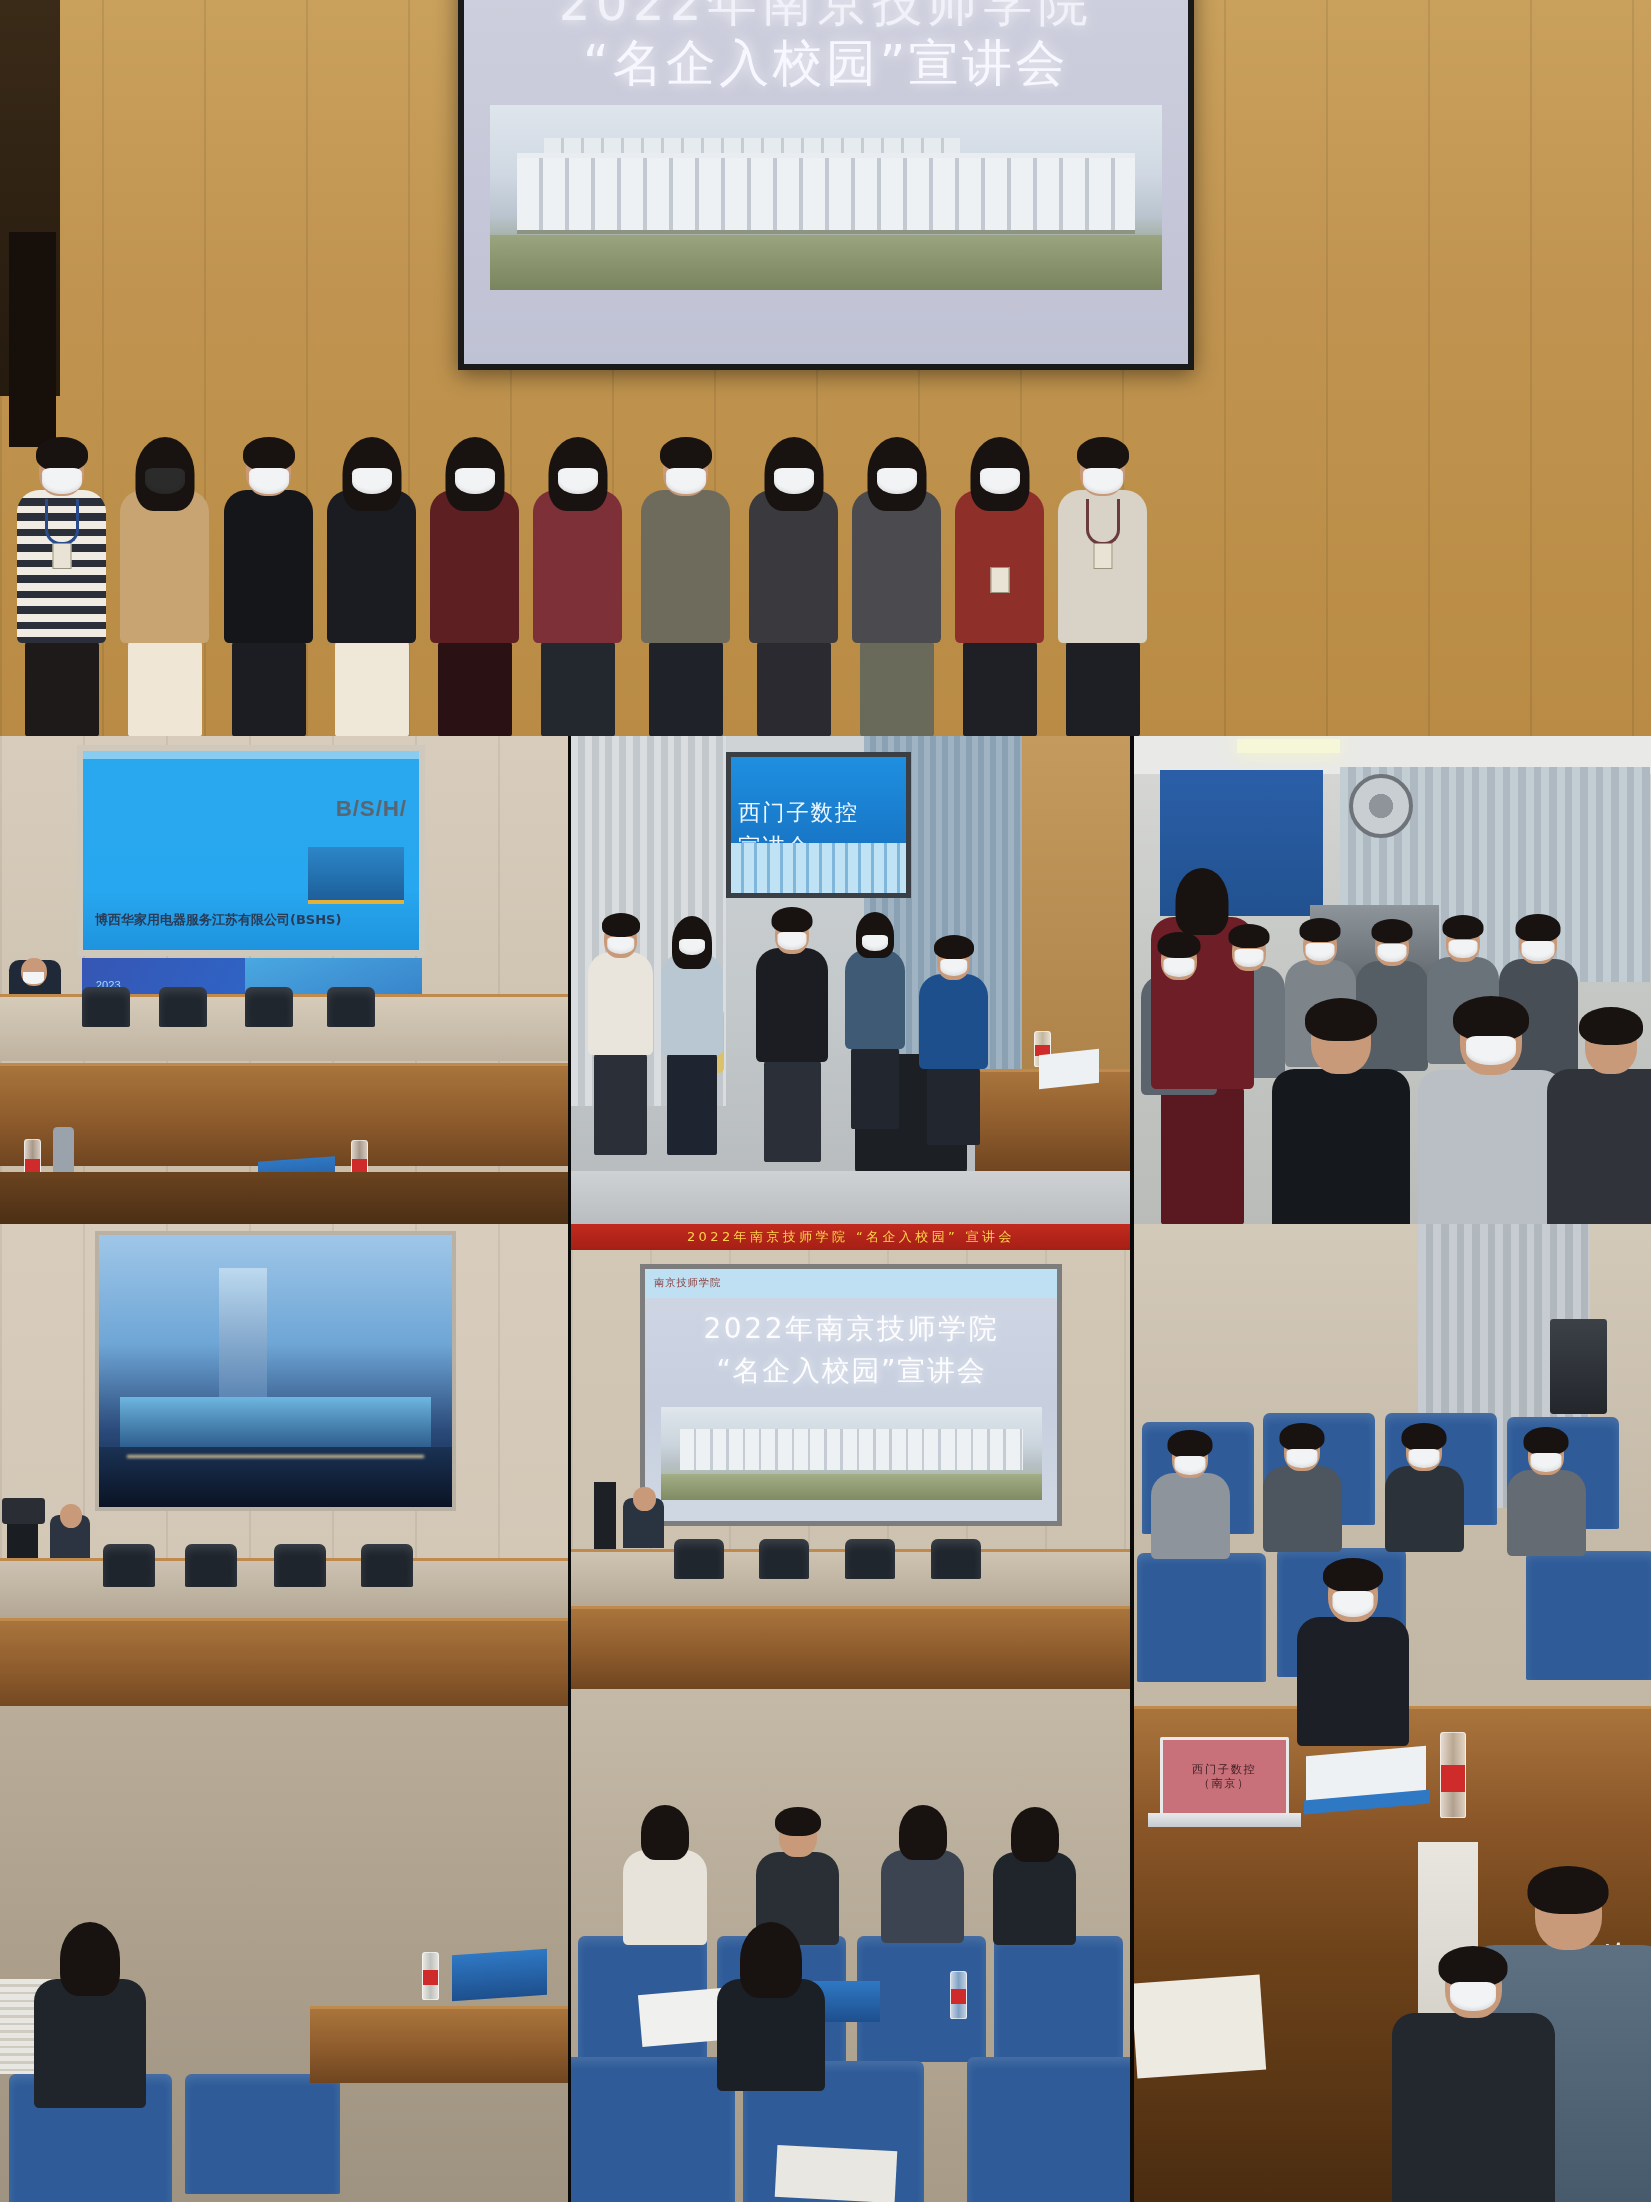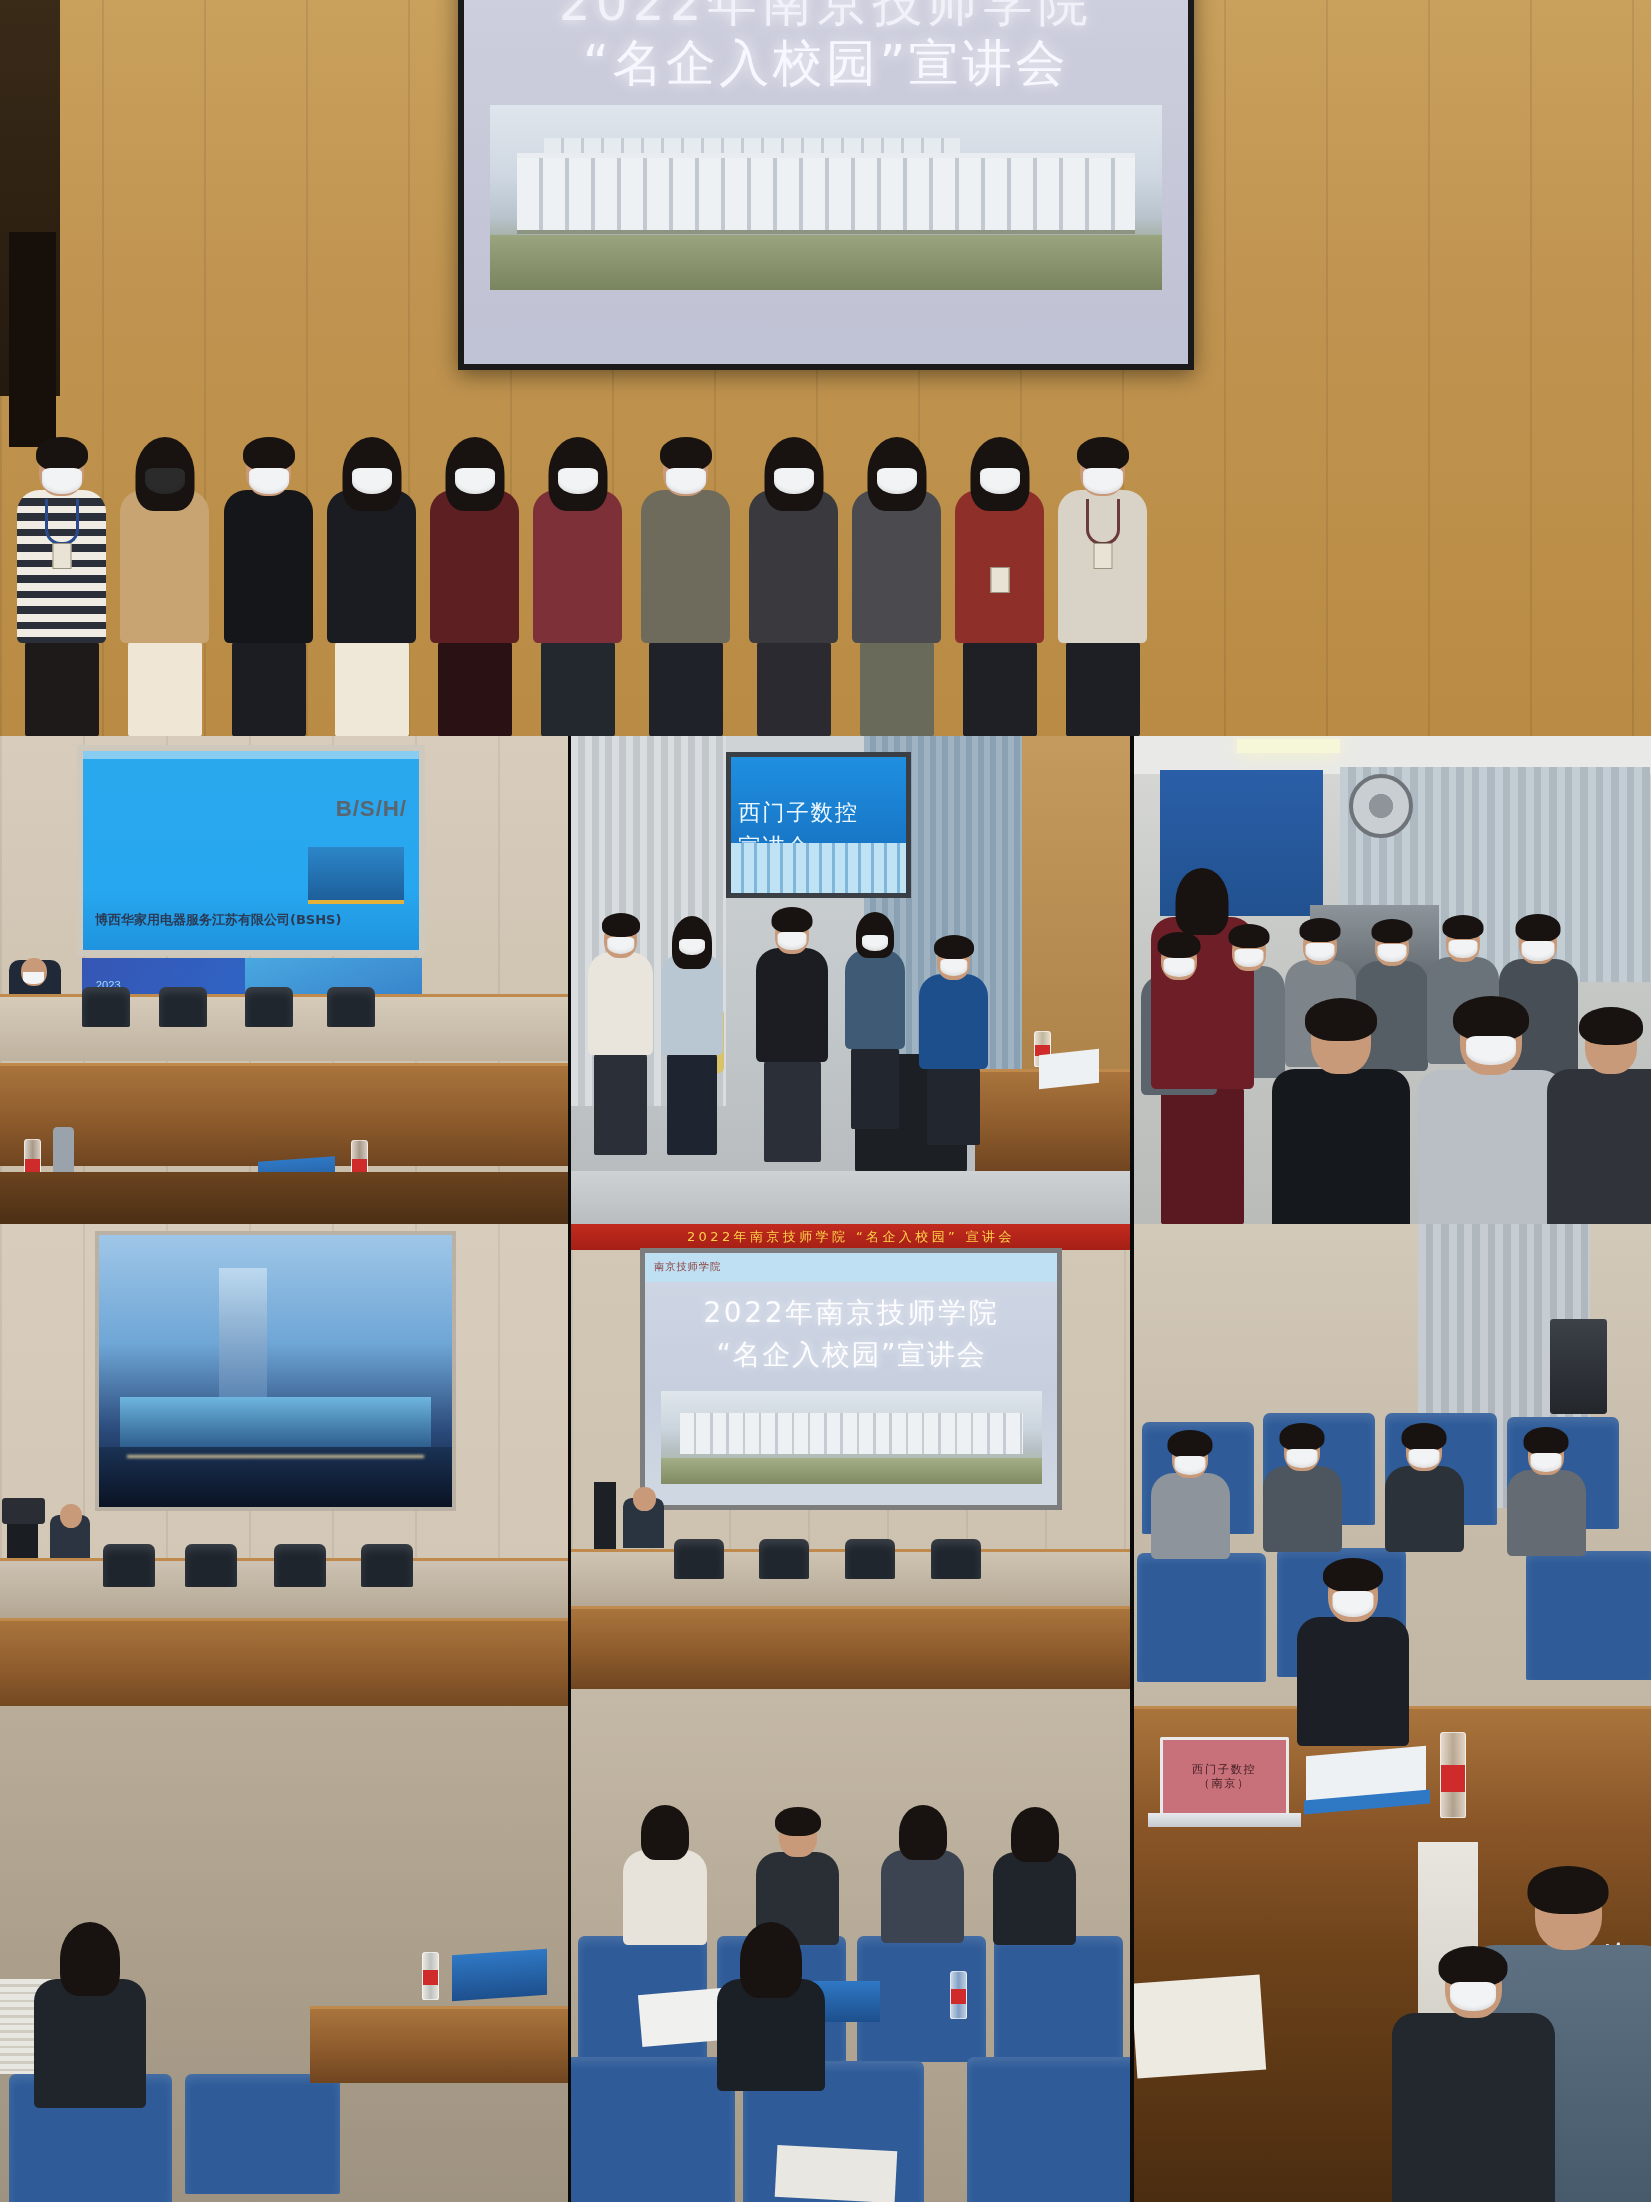--- a/index.html
+++ b/index.html
@@ -559,21 +559,21 @@
       <div class="bottle" style="right:129px;bottom:203px;height:48px">
           <i></i>
         </div>
     </div>
 
     <div class="photo" style="height:979px">
       <div class="wallpanel" style="background:repeating-linear-gradient(90deg,rgba(0,0,0,.05) 0 1.7px,rgba(0,0,0,0) 1.7px 79px),linear-gradient(180deg,#d3c8b6,#c2b6a2)"></div>
       <div class="banner-red" style="left:-17px;right:-17px;top:0;height:26px">
         <span class="cjk">2022年南京技师学院 “名企入校园” 宣讲会</span>
       </div>
-      <div style="position:absolute;left:69px;top:24px;width:422px;height:262px;background:linear-gradient(180deg,#cfd6e4 0%,#c7cfdf 55%,#cfd8e2 100%);border:5.2px solid #7d7d7d;overflow:hidden">
+      <div style="position:absolute;left:69px;top:40px;width:422px;height:262px;background:linear-gradient(180deg,#cfd6e4 0%,#c7cfdf 55%,#cfd8e2 100%);border:5.2px solid #7d7d7d;overflow:hidden">
         <div style="position:absolute;left:0;right:0;top:0;height:29px;background:#bfe0f2">
           <span class="cjk tiny" style="position:absolute;left:8.6px;top:6.9px;color:#8a3c3c;font-size:10.3px;letter-spacing:0.9px">南京技师学院</span>
         </div>
         <div class="cjk" style="position:absolute;left:0;right:0;top:41px;text-align:center;color:#fdfdff;font-size:28px;letter-spacing:2.6px;text-shadow:0 0 8.6px rgba(255,255,255,.7)">2022年南京技师学院</div>
         <div class="cjk" style="position:absolute;left:0;right:0;top:83px;text-align:center;color:#fdfdff;font-size:28px;letter-spacing:1.7px;text-shadow:0 0 8.6px rgba(255,255,255,.7)">“名企入校园”宣讲会</div>
         <div style="position:absolute;left:15.5px;right:15.5px;top:138px;height:93px;background:linear-gradient(180deg,#dfe6ec 0%,#cbd5dd 40%,#b6c0c4 62%,#a6ae8c 100%)">
           <div style="position:absolute;left:5%;right:5%;top:24%;height:44%;background:repeating-linear-gradient(90deg,#eef1f4 0 13.8px,#c5ccd3 13.8px 16.3px)"></div>
           <div style="position:absolute;left:0;right:0;bottom:0;height:28%;background:linear-gradient(180deg,#a3ad86,#808a63)"></div>
         </div>
       </div>

